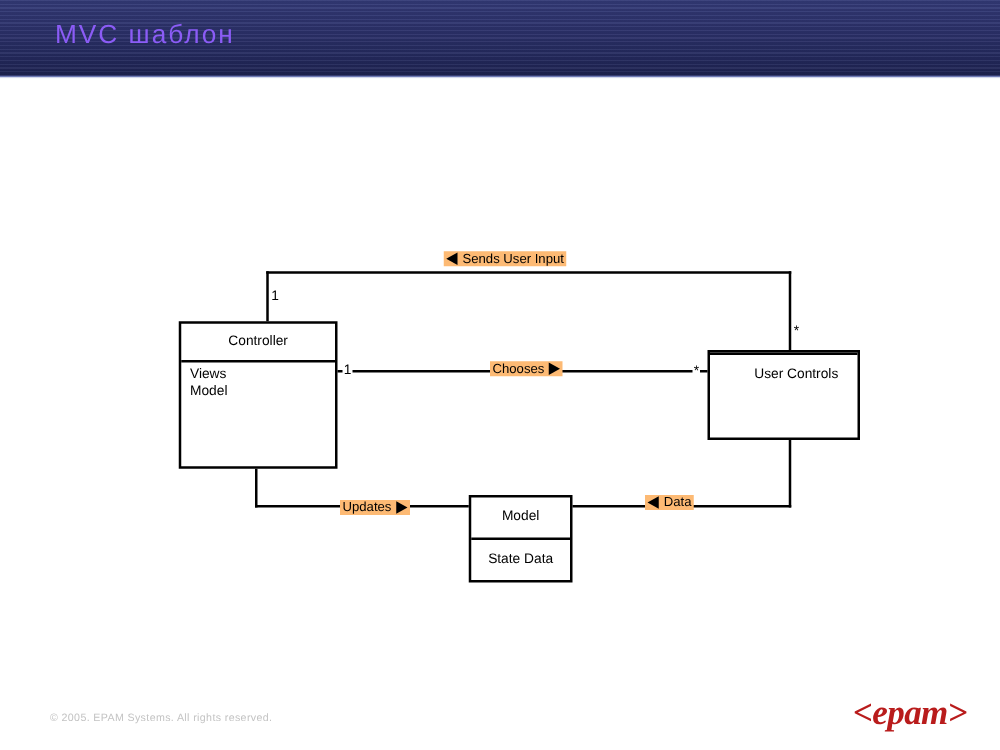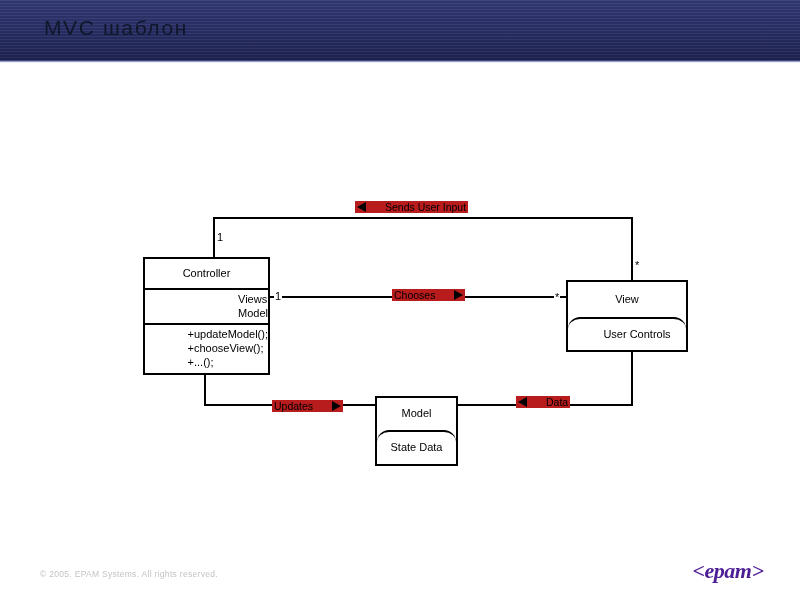--- a/index.html
+++ b/index.html
@@ -38,21 +38,21 @@
     position: absolute;
     left: 0; top: 60px;
     width: 800px;
     height: 3px;
     background: linear-gradient(to bottom, #1b2050 0%, #6f7bb5 40%, #dfe3f2 70%, #ffffff 100%);
   }
   #title-text {
     position: absolute;
     left: 44px;
     top: 16px;
-    color: #0f172a;
+    color: #8b5cf6;
     font-size: 21px;
     letter-spacing: 1.6px;
     font-weight: normal;
     white-space: nowrap;
   }
 
   
   #diagram {
     position: absolute;
     left: 0; top: 0;
@@ -71,24 +71,23 @@
   .uml-compartment {
     box-sizing: border-box;
     display: flex;
     align-items: center;
     font-size: 11px;
     color: #000000;
     line-height: 1.25;
   }
   .uml-compartment.center {
     justify-content: center;
-    border-radius: 12px;
   }
   .uml-compartment.left {
-    justify-content: flex-end;
+    justify-content: flex-start;
     padding-left: 7px;
   }
   .uml-divider {
     border-top: 2px solid #000000;
   }
   .uml-lines {
     display: block;
     white-space: pre-line;
   }
 
@@ -120,26 +119,26 @@
     width: 0;
     border-left: 2px solid #000000;
     z-index: 2;
   }
 
   
   .assoc-label {
     position: absolute;
     font-size: 10.5px;
     color: #000000;
-    background: #b91c1c;
+    background: #fdba74;
     padding: 0 2px;
     white-space: nowrap;
     display: flex;
     align-items: center;
-    gap: 19px;
+    gap: 4px;
     z-index: 6;
   }
   .tri {
     display: inline-block;
     width: 0; height: 0;
     border-top: 5px solid transparent;
     border-bottom: 5px solid transparent;
   }
   .tri-left  { border-right: 9px solid #000000; }
   .tri-right { border-left: 9px solid #000000; }
@@ -167,25 +166,25 @@
   }
   #epam-logo {
     position: absolute;
     left: 676px;
     top: 556px;
     width: 104px;
     height: 30px;
     display: flex;
     align-items: center;
     justify-content: center;
-    color: #4c1d95;
+    color: #b91c1c;
     font-family: "Liberation Serif", serif;
     font-style: italic;
     font-weight: bold;
-    font-size: 22px;
+    font-size: 28px;
     letter-spacing: -0.5px;
     white-space: nowrap;
   }
 </style>
 </head>
 <body>
 
 <div id="slide">
 
   <div id="title-banner"></div>
@@ -205,29 +204,23 @@
 
     <div class="line-h" style="left:456px; top:404px; width:177px;"></div>
     <div class="line-v" style="left:631px; top:350px; height:56px;"></div>
 
     <div class="uml-box" id="box-controller">
       <div class="uml-compartment center" id="controller-title">Controller</div>
       <div class="uml-compartment left uml-divider" id="controller-attrs">
         <span class="uml-lines">Views
 Model</span>
       </div>
-      <div class="uml-compartment left uml-divider" id="controller-ops">
-        <span class="uml-lines">+updateModel();
-+chooseView();
-+...();</span>
-      </div>
     </div>
 
     <div class="uml-box" id="box-view">
-      <div class="uml-compartment center" id="view-title">View</div>
       <div class="uml-compartment center uml-divider" id="view-controls">User Controls</div>
     </div>
 
     <div class="uml-box" id="box-model">
       <div class="uml-compartment center" id="model-title">Model</div>
       <div class="uml-compartment center uml-divider" id="model-state">State Data</div>
     </div>
 
     <div class="assoc-label" style="left:355px; top:201px;">
       <span class="tri tri-left"></span>

